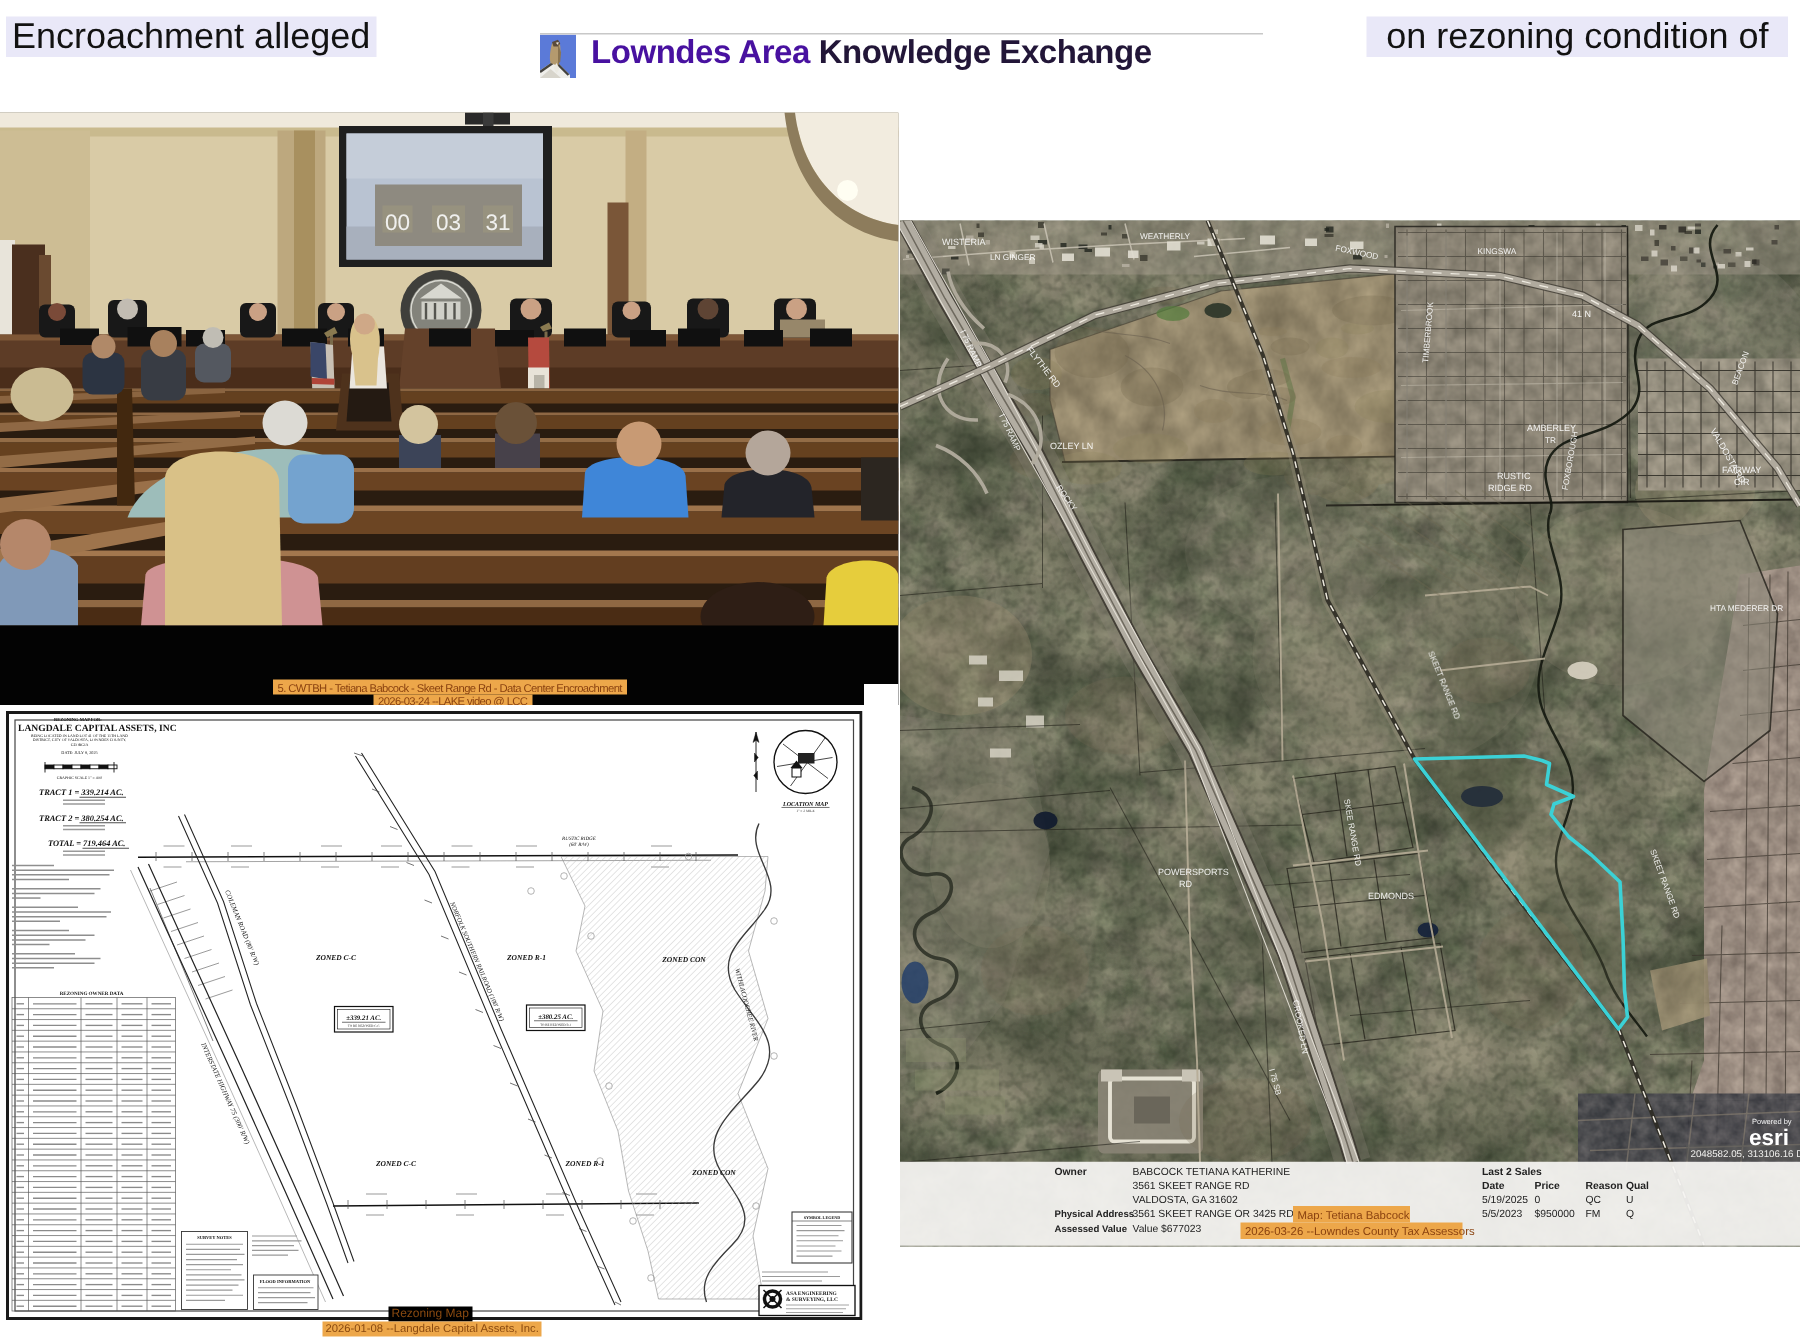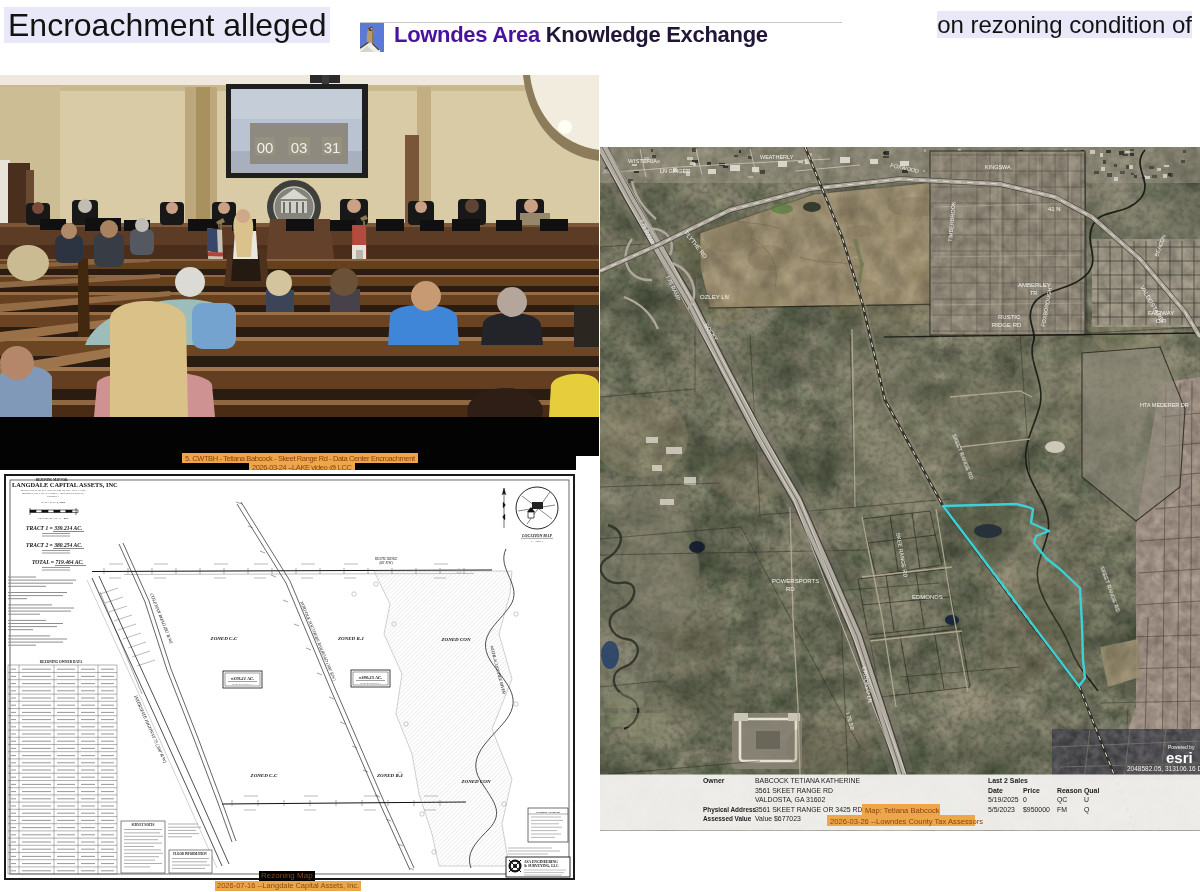--- a/index.html
+++ b/index.html
@@ -3,21 +3,21 @@
 <meta charset="utf-8">
 <style>
   html,body{margin:0;padding:0;background:#ffffff;width:1200px;height:892px;overflow:hidden;}
   body{font-family:"Liberation Sans",sans-serif;position:relative;}
   .abs{position:absolute;}
   .hl{background:#e9e8f8;color:#121212;}
 </style>
 </head>
 <body>
 
-<div class="abs" style="left:4px;top:10px;font-size:32px;line-height:30px;">
+<div class="abs" style="left:4px;top:10px;font-size:24px;line-height:30px;">
   <span class="hl" style="padding:0 4px;">Encroachment alleged</span><br>
 </div>
 
 <div class="abs" style="left:360px;top:23px;width:24px;height:29px;">
 <svg width="24" height="29" viewBox="0 0 24 29">
   <rect x="0" y="0" width="24" height="29" fill="#5b7ad8"></rect>
   <path d="M0,24 L10,17 L20,27 L20,29 L0,29 Z" fill="#efeeea"></path>
   <path d="M0,25 L10,18 L19,27" stroke="#44423e" stroke-width="1.6" fill="none"></path>
   <path d="M0,29 L7,23 L14,29 Z" fill="#d8d5cc"></path>
   <path d="M8,6 C7,10 6,15 7,19 L12,21 C14,16 14,9 13,5 Z" fill="#b49a6e"></path>
@@ -28,21 +28,21 @@
 </svg>
 </div>
 
 <div class="abs" style="left:360px;top:22px;width:482px;height:1px;background:#c8c8c8;"></div>
 
 <div class="abs" style="left:394px;top:22px;font-size:22px;font-weight:bold;letter-spacing:-0.3px;">
   <span style="color:#4811a0;">Lowndes Area</span> <span style="color:#221638;">Knowledge Exchange</span>
 </div>
 
 <div class="abs" style="right:8px;top:10px;font-size:24px;line-height:30px;text-align:right;">
-  <span class="hl" style="padding:0 0;">on rezoning condition of</span><br>
+  <span class="hl" style="padding:0 13px;">on rezoning condition of</span><br>
 </div>
 
 <div class="abs" style="left:0px;top:75px;width:599px;height:395px;">
 <svg id="photo" width="599" height="395" viewBox="0 0 599 395">
   <rect x="0" y="0" width="599" height="395" fill="#050505"></rect>
 
   <rect x="0" y="0" width="599" height="190" fill="#d9cba6"></rect>
 
   <rect x="0" y="0" width="599" height="12" fill="#efe9dc"></rect>
   <rect x="0" y="10" width="599" height="6" fill="#c9ba8e"></rect>
@@ -746,21 +746,21 @@
 <line x1="520" y1="396" x2="562" y2="396"></line>
           <line x1="520" y1="398.5" x2="560" y2="398.5"></line>
           <line x1="520" y1="401" x2="558" y2="401"></line>
 </g>
       </g>
 </svg>
 </div>
 
 <div class="abs" style="left:259px;top:871px;background:#000000;color:#8a4a10;font-size:8px;line-height:10px;padding:0 2px;">Rezoning Map</div>
 
-<div class="abs" style="left:215px;top:881px;background:#eda74a;color:#8a4a10;font-size:7.5px;line-height:10px;padding:0 2px;">2026-07-16 --Langdale Capital Assets, Inc.</div>
+<div class="abs" style="left:215px;top:881px;background:#eda74a;color:#8a4a10;font-size:7.5px;line-height:10px;padding:0 2px;">2026-01-08 --Langdale Capital Assets, Inc.</div>
 
 <div class="abs" style="left:600px;top:147px;width:600px;height:684px;">
 <svg id="sat" width="600" height="684" viewBox="0 0 600 684">
 <defs>
 <filter id="sbase" x="0" y="0" width="100%" height="100%" color-interpolation-filters="sRGB">
           <feTurbulence type="fractalNoise" baseFrequency="0.055" numOctaves="4" seed="11"></feTurbulence>
           <feColorMatrix type="matrix" values="0.34 0 0 0 0.26, 0.30 0.06 0 0 0.26, 0.28 0 0 0 0.22, 0 0 0 0 1"></feColorMatrix>
         </filter>
 <filter id="sdark" x="0" y="0" width="100%" height="100%" color-interpolation-filters="sRGB">
           <feTurbulence type="fractalNoise" baseFrequency="0.014 0.017" numOctaves="3" seed="23"></feTurbulence>

